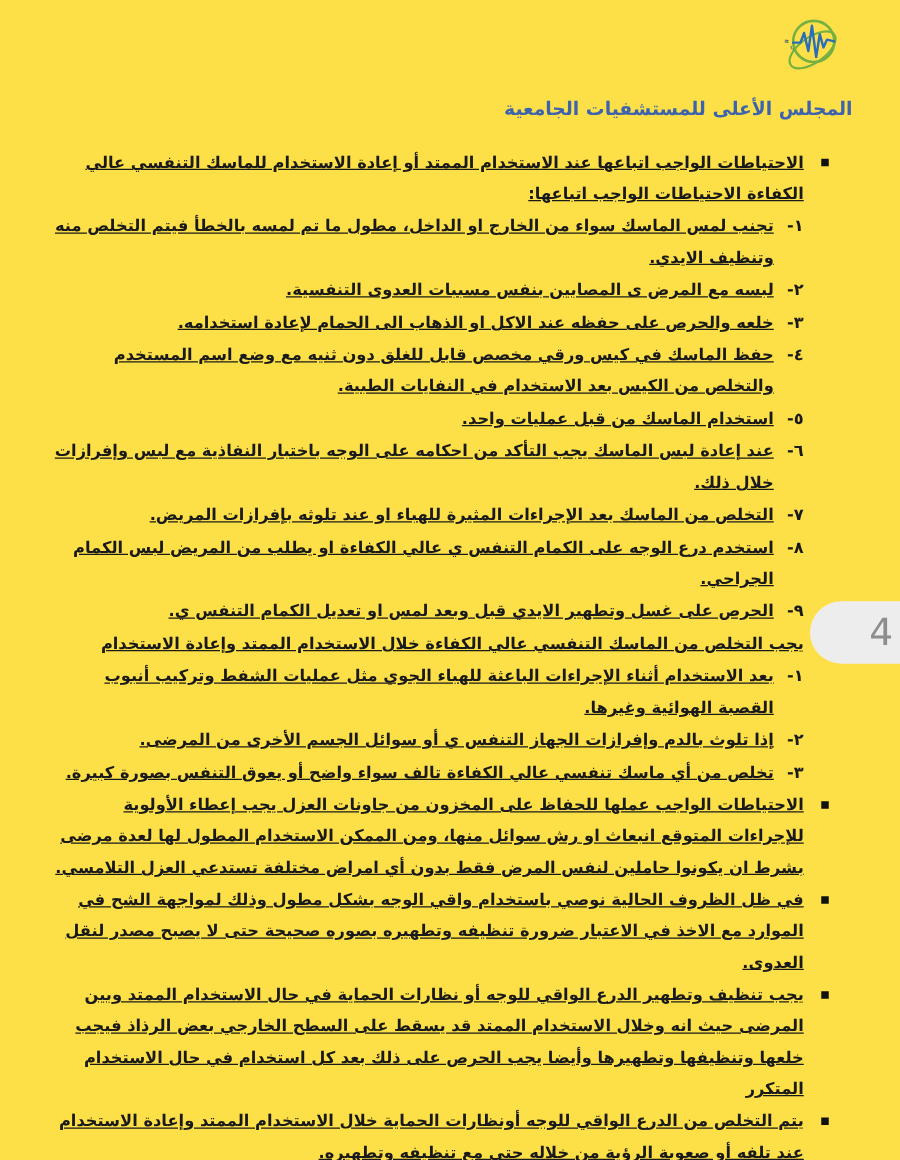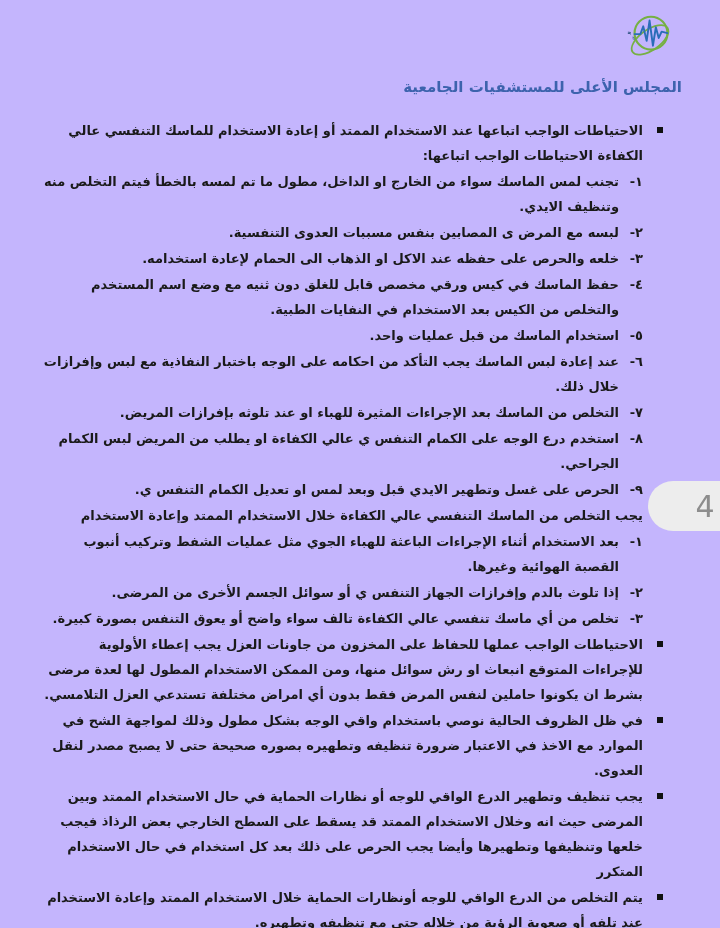--- a/index.html
+++ b/index.html
@@ -6,21 +6,21 @@
   body{
     width:720px;height:928px;
     background:#ffffff;
     overflow:hidden;
     position:relative;
     font-family:"DejaVu Sans","Liberation Sans",sans-serif;
     direction:rtl;
   }
   .page{
     position:absolute;inset:0;
-    background:#c4b5fd;
+    background:#fde047;
   }
   
   .header{
     padding:8px 38px 0 40px;
   }
   .logo-wrap{
     display:flex;justify-content:flex-start; 
   }
   .logo-wrap svg{display:block;}
   .org-title{
@@ -35,21 +35,21 @@
   .doc-body{
     margin-top:22px;
     padding:0 37px 0 42px;
     font-size:13px;
     font-weight:bold;
     color:#1a1a1a;
     line-height:25px;
     text-align:right;
   }
   .block{position:relative;margin:0 0 1px 0;}
-  .block .text{display:block;}
+  .block .text{display:block;text-decoration:underline;}
   .block.bullet{padding-right:40px;}
   .block.bullet .marker{
     position:absolute;right:20px;top:9px;
     width:6px;height:6px;background:#111;
     display:inline-block;
   }
   .block.num{padding-right:64px;}
   .block.num .marker{
     position:absolute;right:40px;top:0;
     white-space:nowrap;

